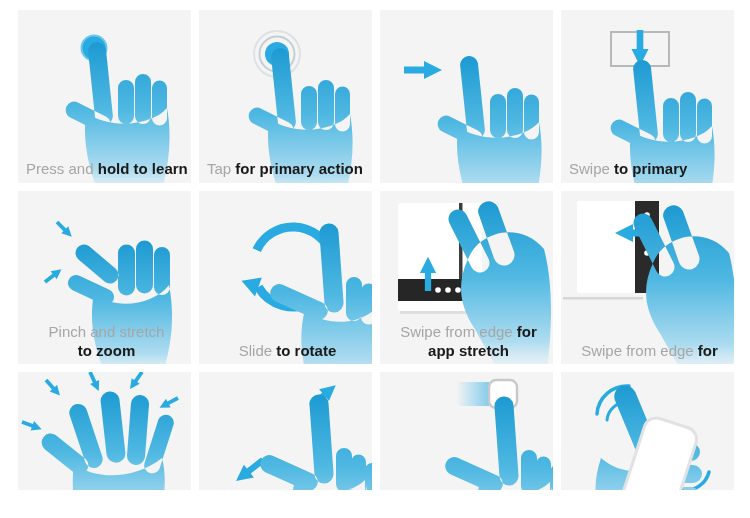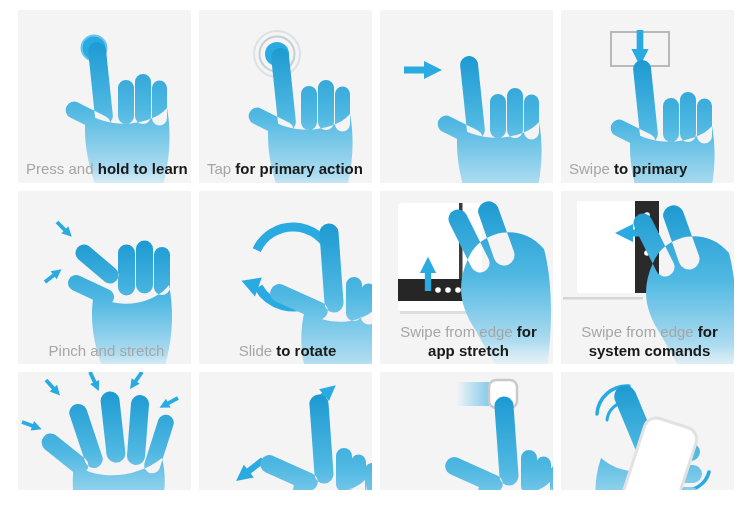--- a/index.html
+++ b/index.html
@@ -122,20 +122,21 @@
   </div>
 
   <div class="tile row2">
     <svg width="173" height="173" viewBox="0 0 173 173">
       <use href="#arr" fill="#29abe2" transform="translate(39,31) rotate(45) scale(0.55)"></use>
       <use href="#arr" fill="#29abe2" transform="translate(27,91) rotate(-38) scale(0.55)"></use>
       <use href="#handPinch" transform="translate(20,26)"></use>
     </svg>
     <div class="cap">
       <div class="line"><span>Pinch and stretch</span></div>
+      <div class="line"><b>to zoom</b></div>
     </div>
   </div>
 
   <div class="tile row2">
     <svg width="173" height="173" viewBox="0 0 173 173">
       <g transform="translate(20,10)" fill="none" stroke="#29abe2" stroke-width="9">
         <path d="M37.7,49.1 A40,40 0 0 1 111.6,52.3"></path>
         <path d="M94,100.6 A40,40 0 0 1 39.4,86"></path>
       </g>
       <use href="#head" fill="#29abe2" transform="translate(131.6,62.3) rotate(60)"></use>
@@ -171,21 +172,20 @@
       <rect x="16" y="10" width="82" height="92" rx="2" fill="#ffffff"></rect>
       <rect x="74" y="10" width="24" height="92" fill="#2a2a2a"></rect>
       <circle cx="86" cy="24" r="2.8" fill="#ffffff"></circle>
       <circle cx="86" cy="40" r="2.8" fill="#ffffff"></circle>
       <circle cx="86" cy="62" r="2.8" fill="#ffffff"></circle>
       <use href="#arr" fill="#29abe2" transform="translate(92,42) rotate(180)"></use>
       <use href="#handEdge" transform="translate(66,20)"></use>
     </svg>
     <div class="cap">
       <div class="line"><span>Swipe from edge </span><b>for</b></div>
-      <div class="line"><b>system comands</b></div>
     </div>
   </div>
 
   <div class="tile">
     <svg width="173" height="173" viewBox="0 0 173 173">
       <use href="#arr" fill="#29abe2" transform="translate(4,50) rotate(20) scale(0.55)"></use>
       <use href="#arr" fill="#29abe2" transform="translate(28,8) rotate(48) scale(0.55)"></use>
       <use href="#arr" fill="#29abe2" transform="translate(72,0) rotate(65) scale(0.55)"></use>
       <use href="#arr" fill="#29abe2" transform="translate(124,0) rotate(125) scale(0.55)"></use>
       <use href="#arr" fill="#29abe2" transform="translate(160,26) rotate(152) scale(0.55)"></use>

